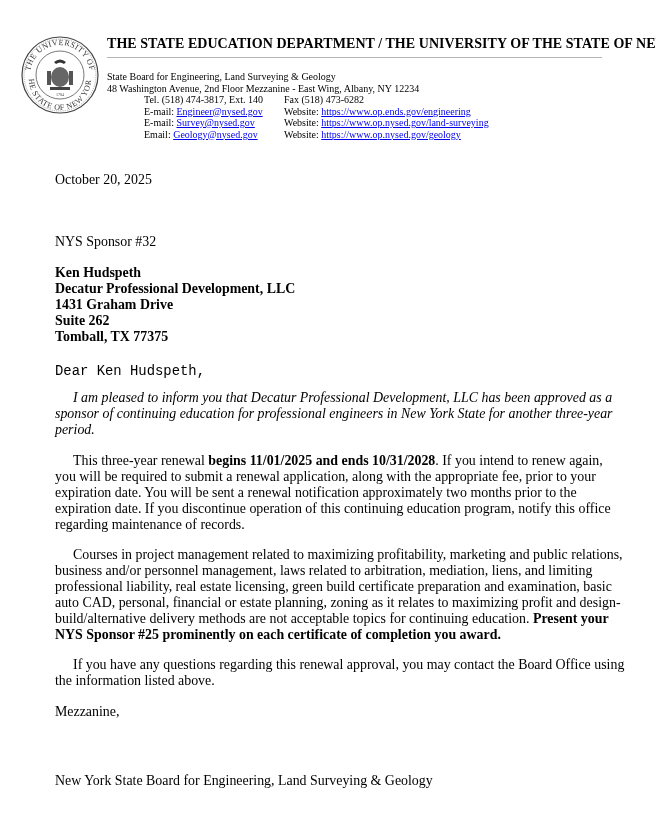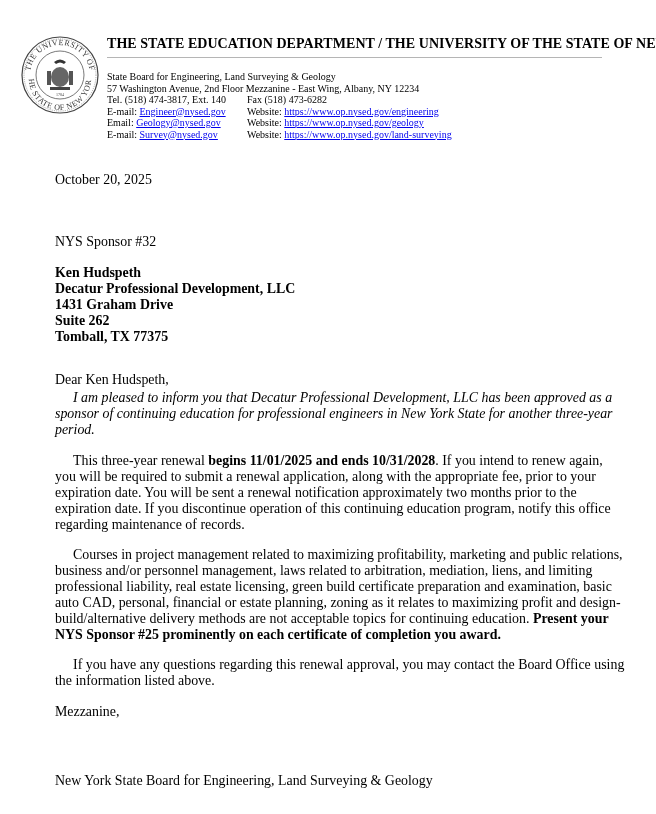--- a/index.html
+++ b/index.html
@@ -4,21 +4,21 @@
   <style>
     html, body { margin: 0; padding: 0; background: #ffffff; }
     body {
       width: 656px; height: 814px; position: relative; overflow: hidden;
       font-family: "Liberation Serif", "DejaVu Serif", serif; color: #000;
     }
     .seal { position: absolute; left: 20px; top: 35px; width: 80px; height: 80px; }
     .dept { position: absolute; left: 107px; top: 36px; font-size: 14px; font-weight: bold; letter-spacing: 0.05px; white-space: nowrap; }
     .divider { position: absolute; left: 107px; top: 57px; width: 495px; height: 1px; background: #b5b5b5; }
     .contact { position: absolute; left: 107px; top: 71px; font-size: 10px; line-height: 11.5px; white-space: nowrap; }
-    .contact .row { display: flex; }
+    .contact .row { display: flex; margin-left: 37px; }
     .contact .c1 { width: 140px; }
     .contact a { color: #0000ee; text-decoration: underline; }
     .body-text { position: absolute; left: 55px; width: 570px; font-size: 13.9px; line-height: 16px; }
     .p { text-indent: 18px; margin: 0; }
     .block { margin: 0; font-weight: bold; }
     b { font-weight: bold; }
   </style>
 </head>
 <body>
 
@@ -44,51 +44,51 @@
     <rect x="30" y="52" width="20" height="3" fill="#444"></rect>
     <text x="40" y="61" font-size="4" text-anchor="middle" fill="#444">1784</text>
   </svg>
 </div>
 
 <div class="dept">THE STATE EDUCATION DEPARTMENT / THE UNIVERSITY OF THE STATE OF NEW YORK / ALBANY, NY</div>
 <div class="divider"></div>
 
 <div class="contact">
   <div>State Board for Engineering, Land Surveying &amp; Geology</div>
-  <div>57 Washington Avenue, 2nd Floor Mezzanine - East Wing, Albany, NY  12234</div>
+  <div>48 Washington Avenue, 2nd Floor Mezzanine - East Wing, Albany, NY  12234</div>
   <div class="row">
     <span class="c1">Tel.  (518) 474-3817, Ext. 140</span>
     <span>Fax (518) 473-6282</span>
   </div>
   <div class="row">
     <span class="c1"><span>E-mail: </span><a>Engineer@nysed.gov</a></span>
-    <span><span>Website: </span><a>https://www.op.nysed.gov/engineering</a></span>
+    <span><span>Website: </span><a>https://www.op.ends.gov/engineering</a></span>
+  </div>
+  <div class="row">
+    <span class="c1"><span>E-mail: </span><a>Survey@nysed.gov</a></span>
+    <span><span>Website: </span><a>https://www.op.nysed.gov/land-surveying</a></span>
   </div>
   <div class="row">
     <span class="c1"><span>Email: </span><a>Geology@nysed.gov</a></span>
     <span><span>Website: </span><a>https://www.op.nysed.gov/geology</a></span>
-  </div>
-  <div class="row">
-    <span class="c1"><span>E-mail: </span><a>Survey@nysed.gov</a></span>
-    <span><span>Website: </span><a>https://www.op.nysed.gov/land-surveying</a></span>
   </div>
 </div>
 
 <div class="body-text" style="top:172px;">October 20, 2025</div>
 <div class="body-text" style="top:234px;">NYS Sponsor #32</div>
 
 <div class="body-text" style="top:265px;">
   <div class="block">Ken Hudspeth</div>
   <div class="block">Decatur Professional Development, LLC</div>
   <div class="block">1431 Graham Drive</div>
   <div class="block">Suite 262</div>
   <div class="block">Tomball, TX  77375</div>
 </div>
 
-<div class="body-text" style="top:372px;">Dear Ken Hudspeth,</div>
+<div class="body-text" style="top:363px;font-family:Liberation Mono, monospace;">Dear Ken Hudspeth,</div>
 
 <p class="body-text p" style="top:390px;font-style:italic;">I am pleased to inform you that Decatur Professional Development, LLC has been approved as a sponsor of continuing education for professional engineers in New York State for another three-year period.</p>
 
 <p class="body-text p" style="top:453px;"><span>This three-year renewal </span><b>begins 11/01/2025 and ends 10/31/2028</b><span>.  If you intend to renew again, you will be required to submit a renewal application, along with the appropriate fee, prior to your expiration date. You will be sent a renewal notification approximately two months prior to the expiration date.  If you discontinue operation of this continuing education program, notify this office regarding maintenance of records.</span></p>
 
 <p class="body-text p" style="top:547px;"><span>Courses in project management related to maximizing profitability, marketing and public relations, business and/or personnel  management, laws related to arbitration, mediation, liens, and limiting professional liability, real estate licensing, green build certificate preparation and examination, basic auto CAD, personal, financial or estate planning, zoning as it relates to maximizing profit and design-build/alternative delivery methods are not acceptable topics for continuing education.  </span><b>Present your NYS Sponsor #25 prominently on each certificate of completion you award.</b></p>
 
 <p class="body-text p" style="top:657px;">If you have any questions regarding this renewal approval, you may contact the Board Office using the information listed above.</p>
 
 <div class="body-text" style="top:704px;">Mezzanine,</div>

